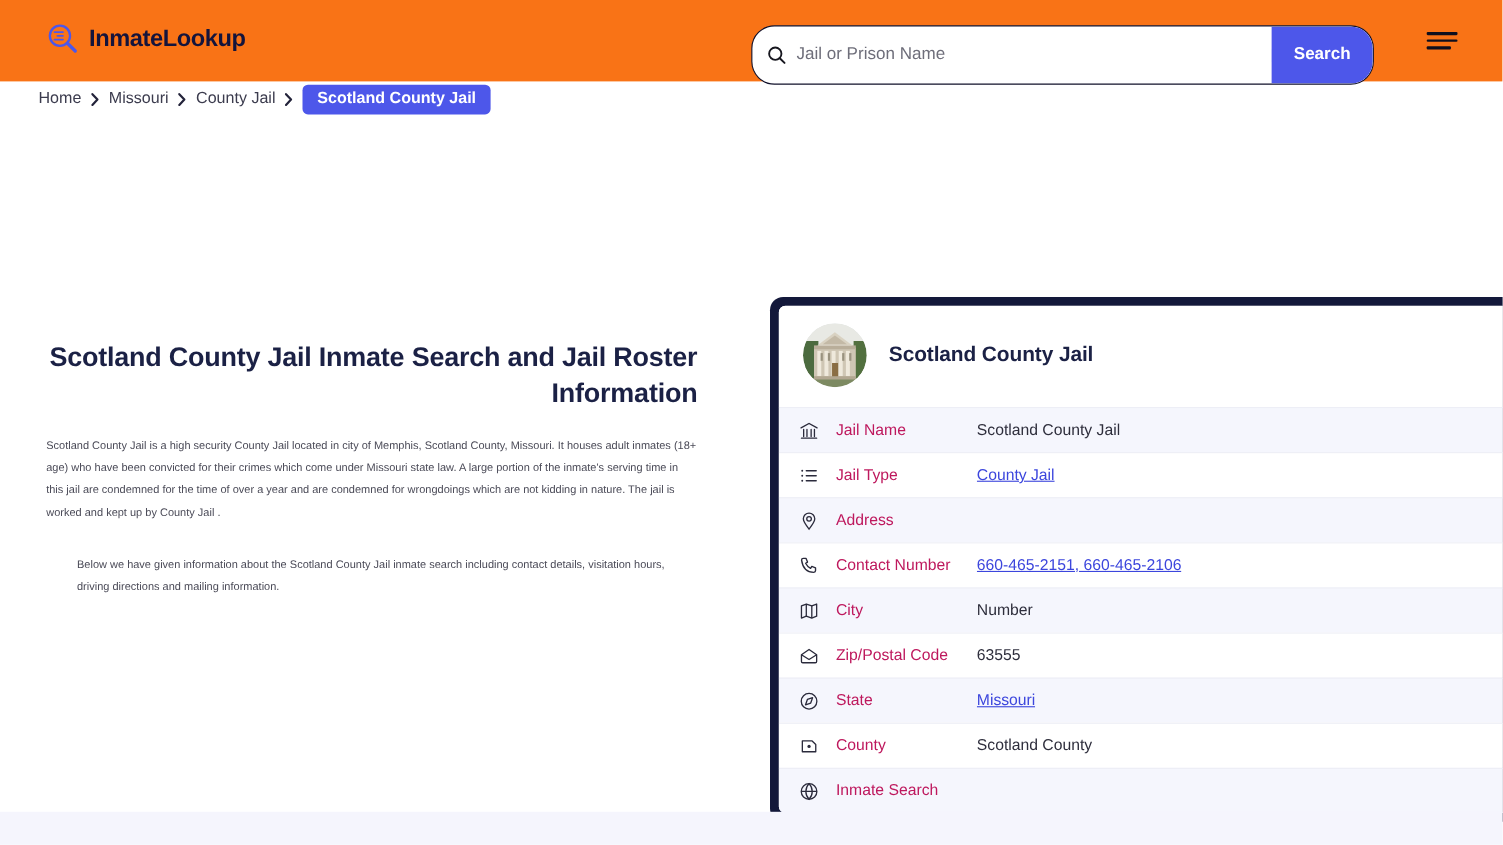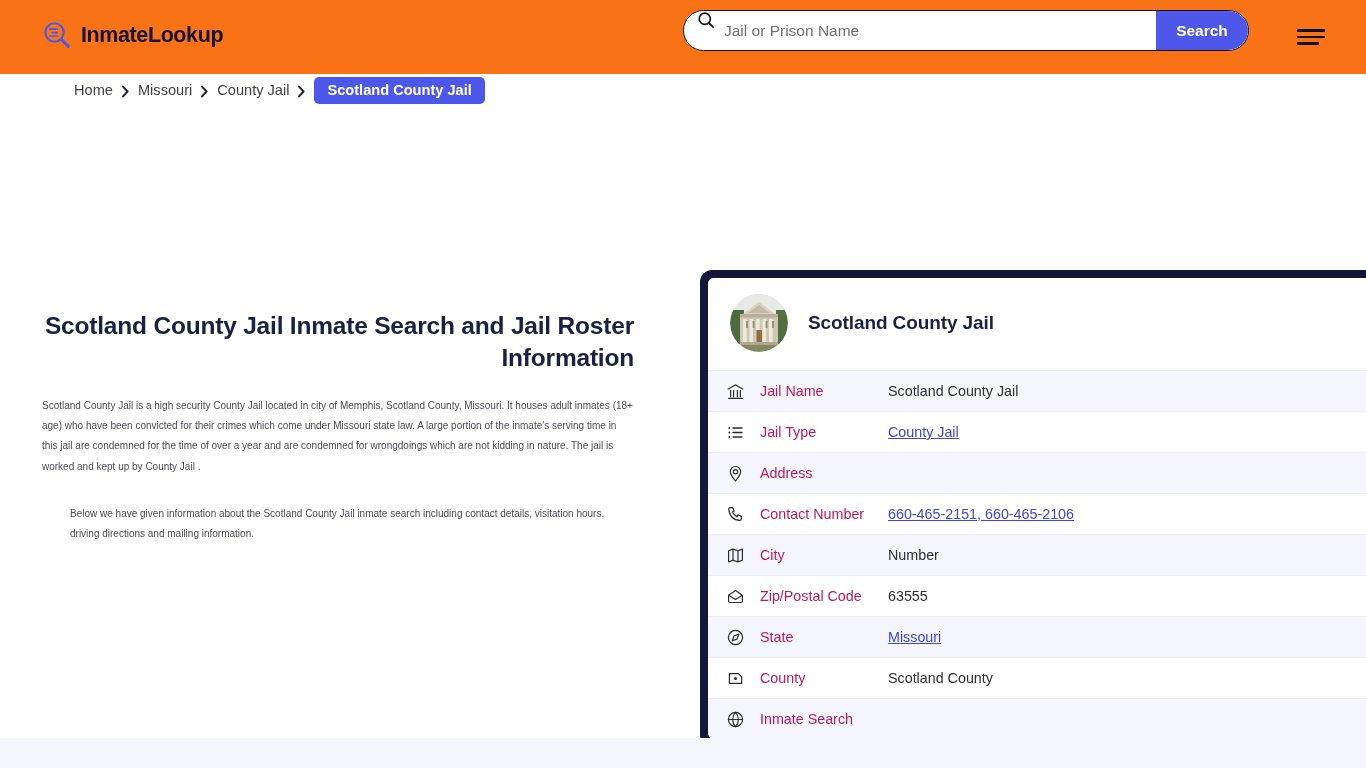--- a/index.html
+++ b/index.html
@@ -37,25 +37,25 @@
     font-size: 21.5px;
     font-weight: 700;
     color: #14143c;
     letter-spacing: -0.4px;
     white-space: nowrap;
   }
 
   .searchwrap {
     position: absolute;
     left: 683px;
-    top: 10px;
+    top: 23px;
     width: 566px;
-    height: 41px;
-    display: flex;
-    align-items: flex-start;
+    height: 54px;
+    display: flex;
+    align-items: center;
     border: 1.6px solid #10102a;
     border-radius: 21px;
     background: #ffffff;
     overflow: hidden;
   }
   .search-icon { margin-left: 13px; width: 18px; height: 18px; flex: none; }
   .search-input {
     flex: 1 1 auto;
     height: 100%;
     border: none;
@@ -101,21 +101,21 @@
   }
   .hamburger span:nth-child(1) { width: 28px; }
   .hamburger span:nth-child(2) { width: 28px; }
   .hamburger span:nth-child(3) { width: 22px; }
 
   
   .breadcrumb {
     display: flex;
     align-items: center;
     gap: 8px;
-    padding-left: 74px;
+    padding-left: 35px;
     height: 30px;
     margin-top: 1px;
   }
   .crumb {
     font-size: 14.6px;
     color: #3c3c4e;
     text-decoration: none;
     white-space: nowrap;
   }
   .crumb-sep { width: 9px; height: 13px; flex: none; display:block; }

